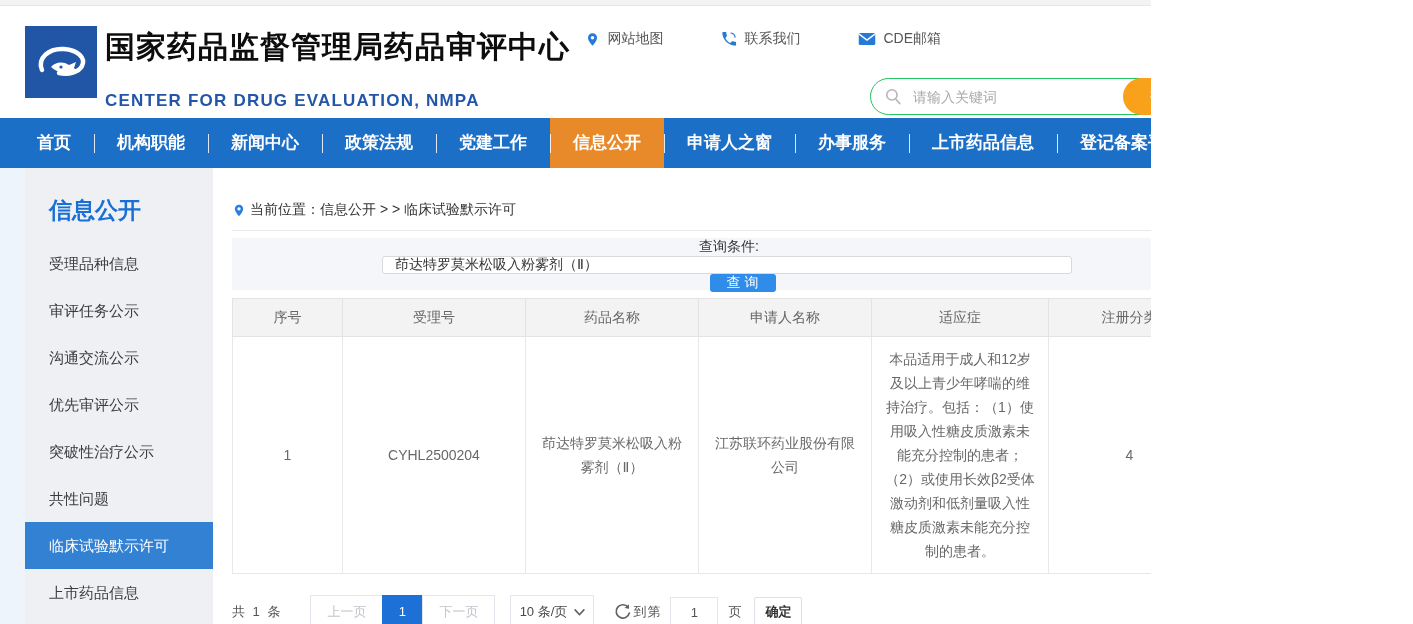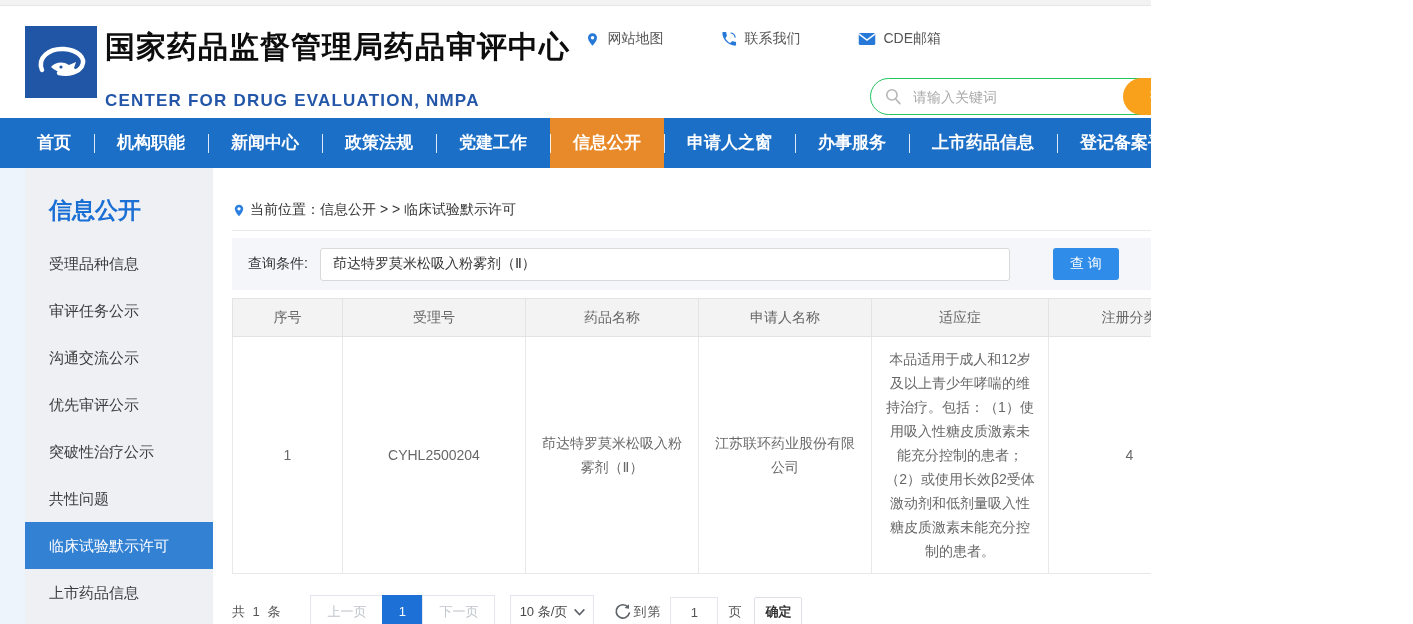--- a/index.html
+++ b/index.html
@@ -43,21 +43,21 @@
   .sidebar { position:absolute; left:0; top:0; width:188px; height:456px; background:#eef0f4; }
   .sidebar-title { padding:27px 0 14px 24px; font-size:23px; font-weight:bold; color:#1a6fd4; }
   .side-item { height:47px; line-height:47px; padding-left:24px; font-size:15px; color:#3c3c3c; cursor:pointer; }
   .side-item.active { background:#3381d3; color:#fff; }
 
   
   .main { position:absolute; left:207px; top:0; width:978px; }
   .breadcrumb { display:flex; align-items:center; gap:4px; height:41px; margin-top:22px;
                 border-bottom:1px solid #e9e9e9; font-size:14px; color:#333; }
 
-  .querybar { margin-top:7px; height:52px; background:#f4f6f9; display:flex; align-items:center; }
+  .querybar { margin-top:7px; height:52px; background:#f4f6f9; display:flex; align-items:center;flex-direction:column; }
   .query-label { margin-left:16px; font-size:14px; color:#333; }
   .query-input { margin-left:12px; width:690px; height:33px; border:1px solid #d9d9d9; border-radius:3px;
                  padding:0 12px; font-size:14px; color:#333; background:#fff; outline:none;
                  font-family:"Liberation Sans","DejaVu Sans",sans-serif; }
   .query-btn { margin-left:43px; width:66px; height:32px; background:#2f8ce9; border:none; border-radius:3px;
                color:#fff; font-size:14px; cursor:pointer; font-family:inherit; }
 
   table.results { margin-top:8px; width:978px; border-collapse:collapse; table-layout:fixed; }
   .results th { height:38px; background:#f3f3f3; border:1px solid #e3e3e3; font-weight:normal;
                 font-size:14px; color:#666;text-align:center; }

